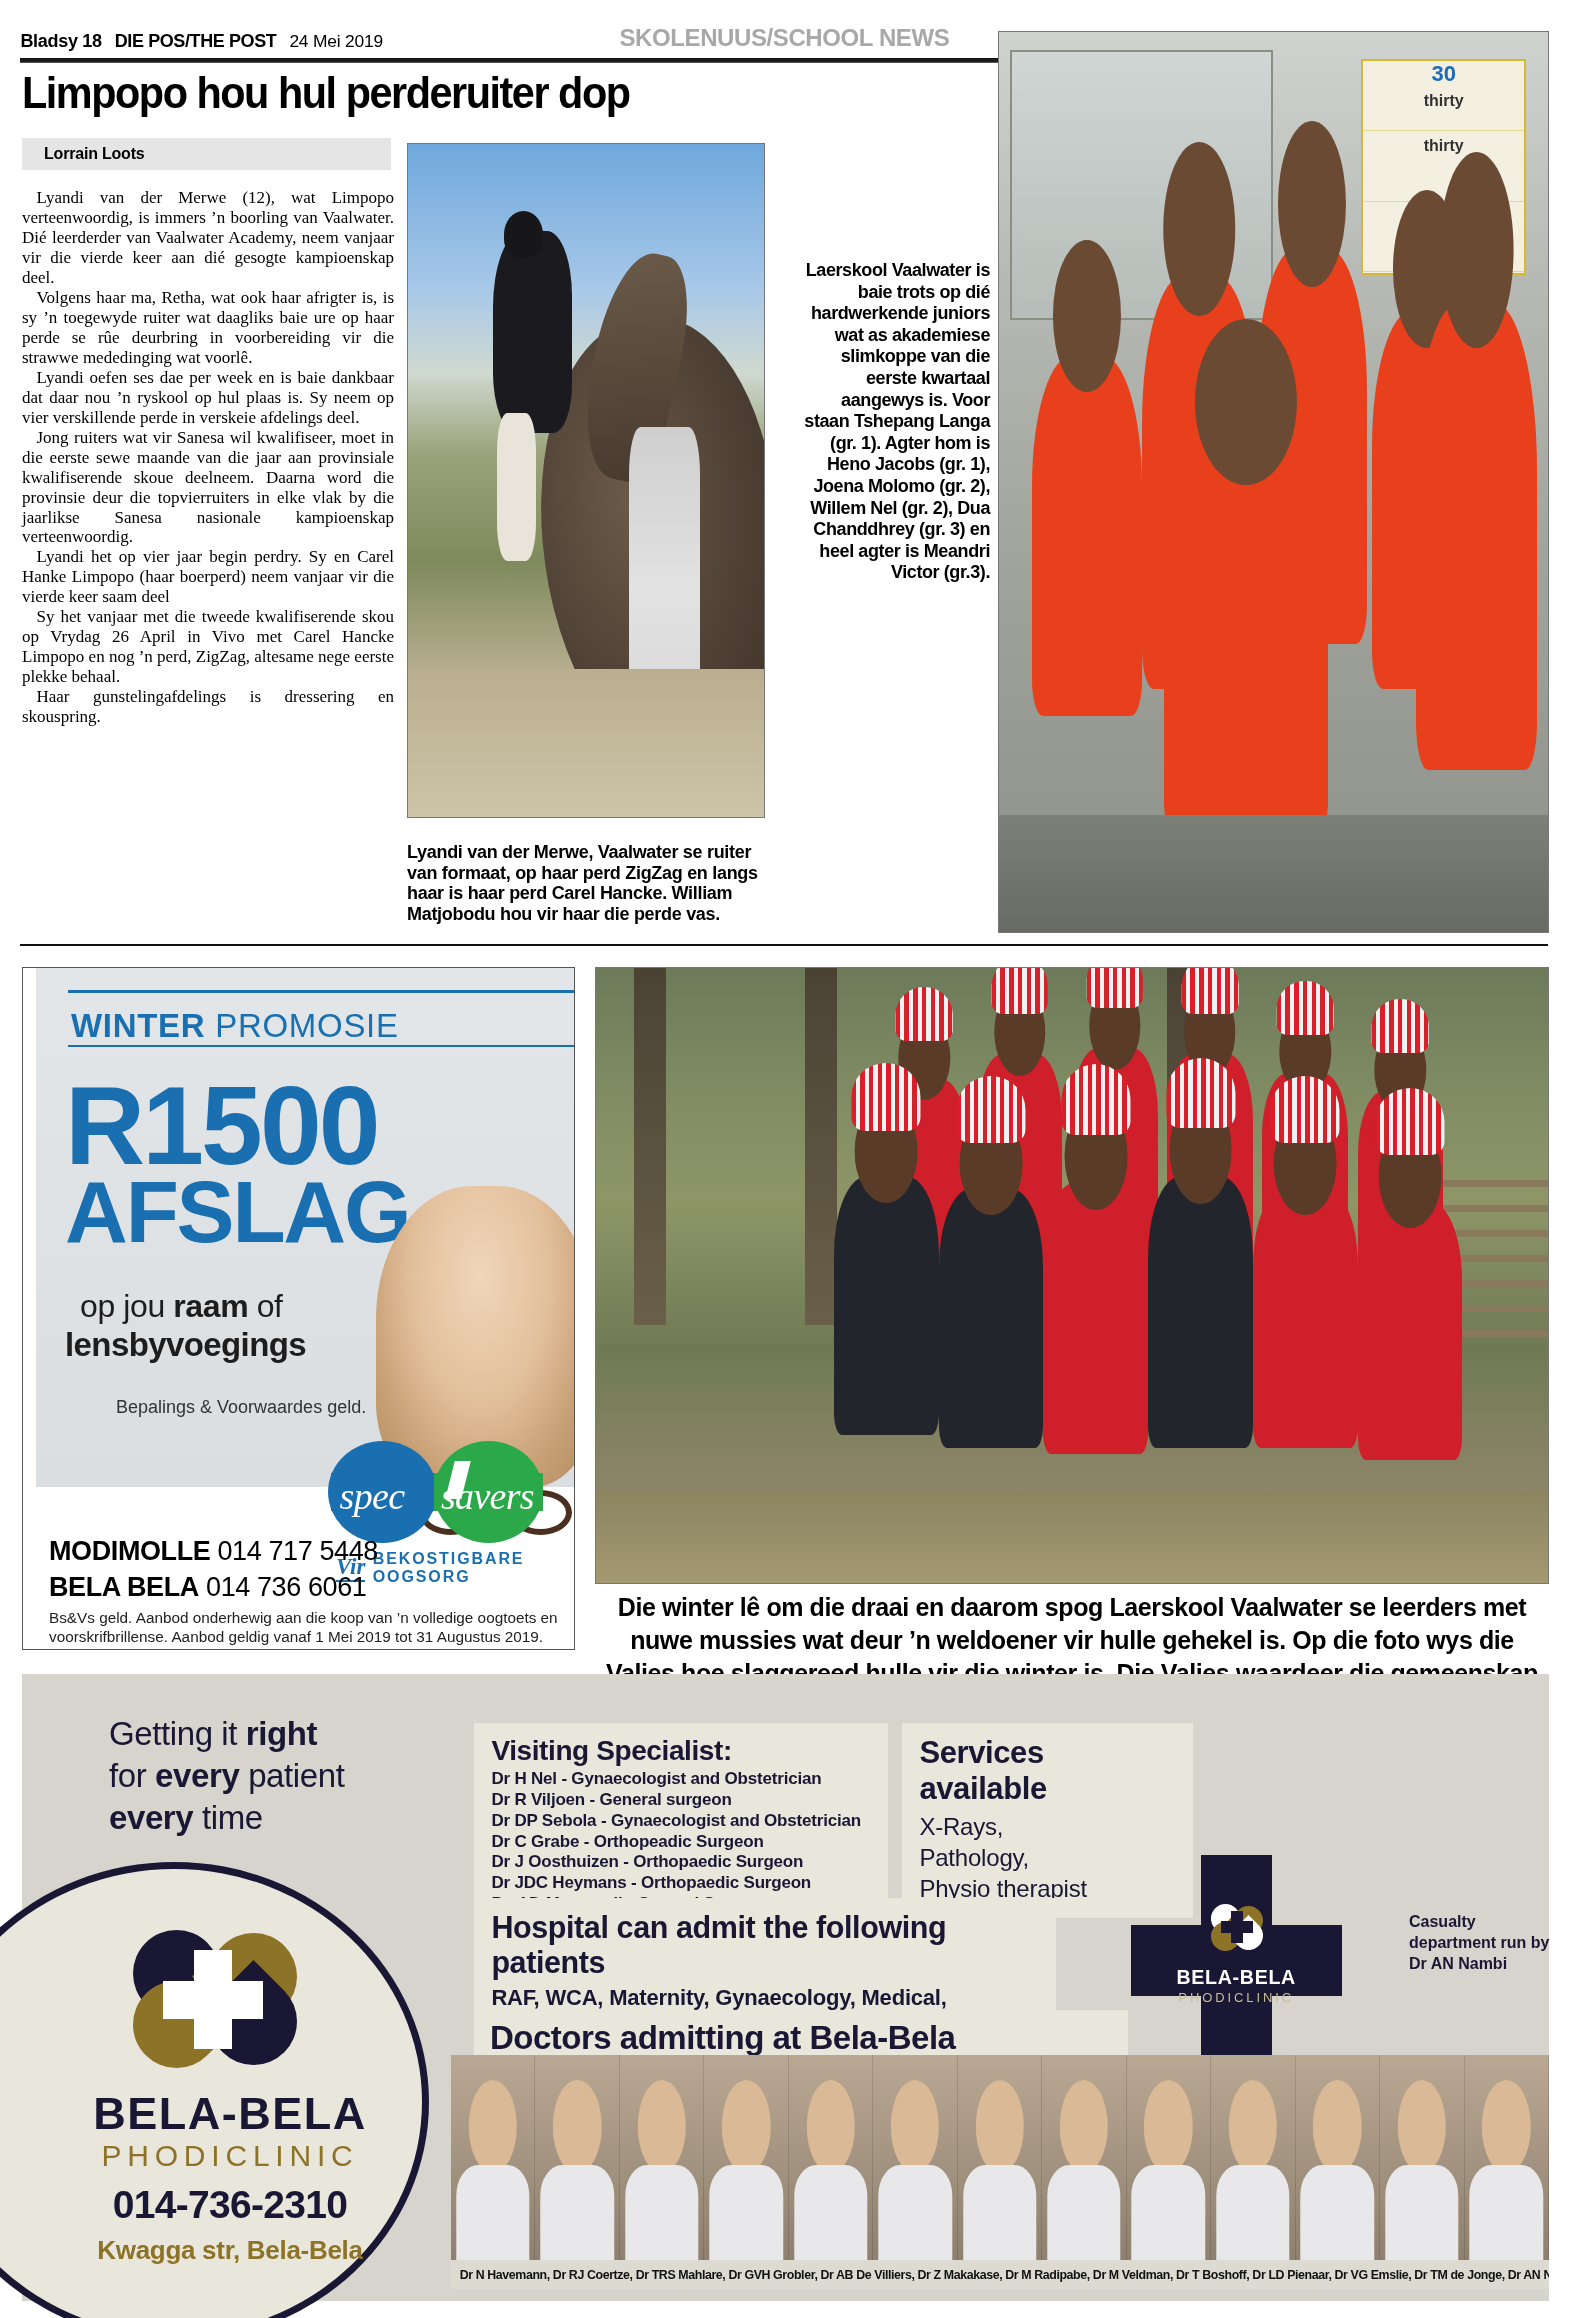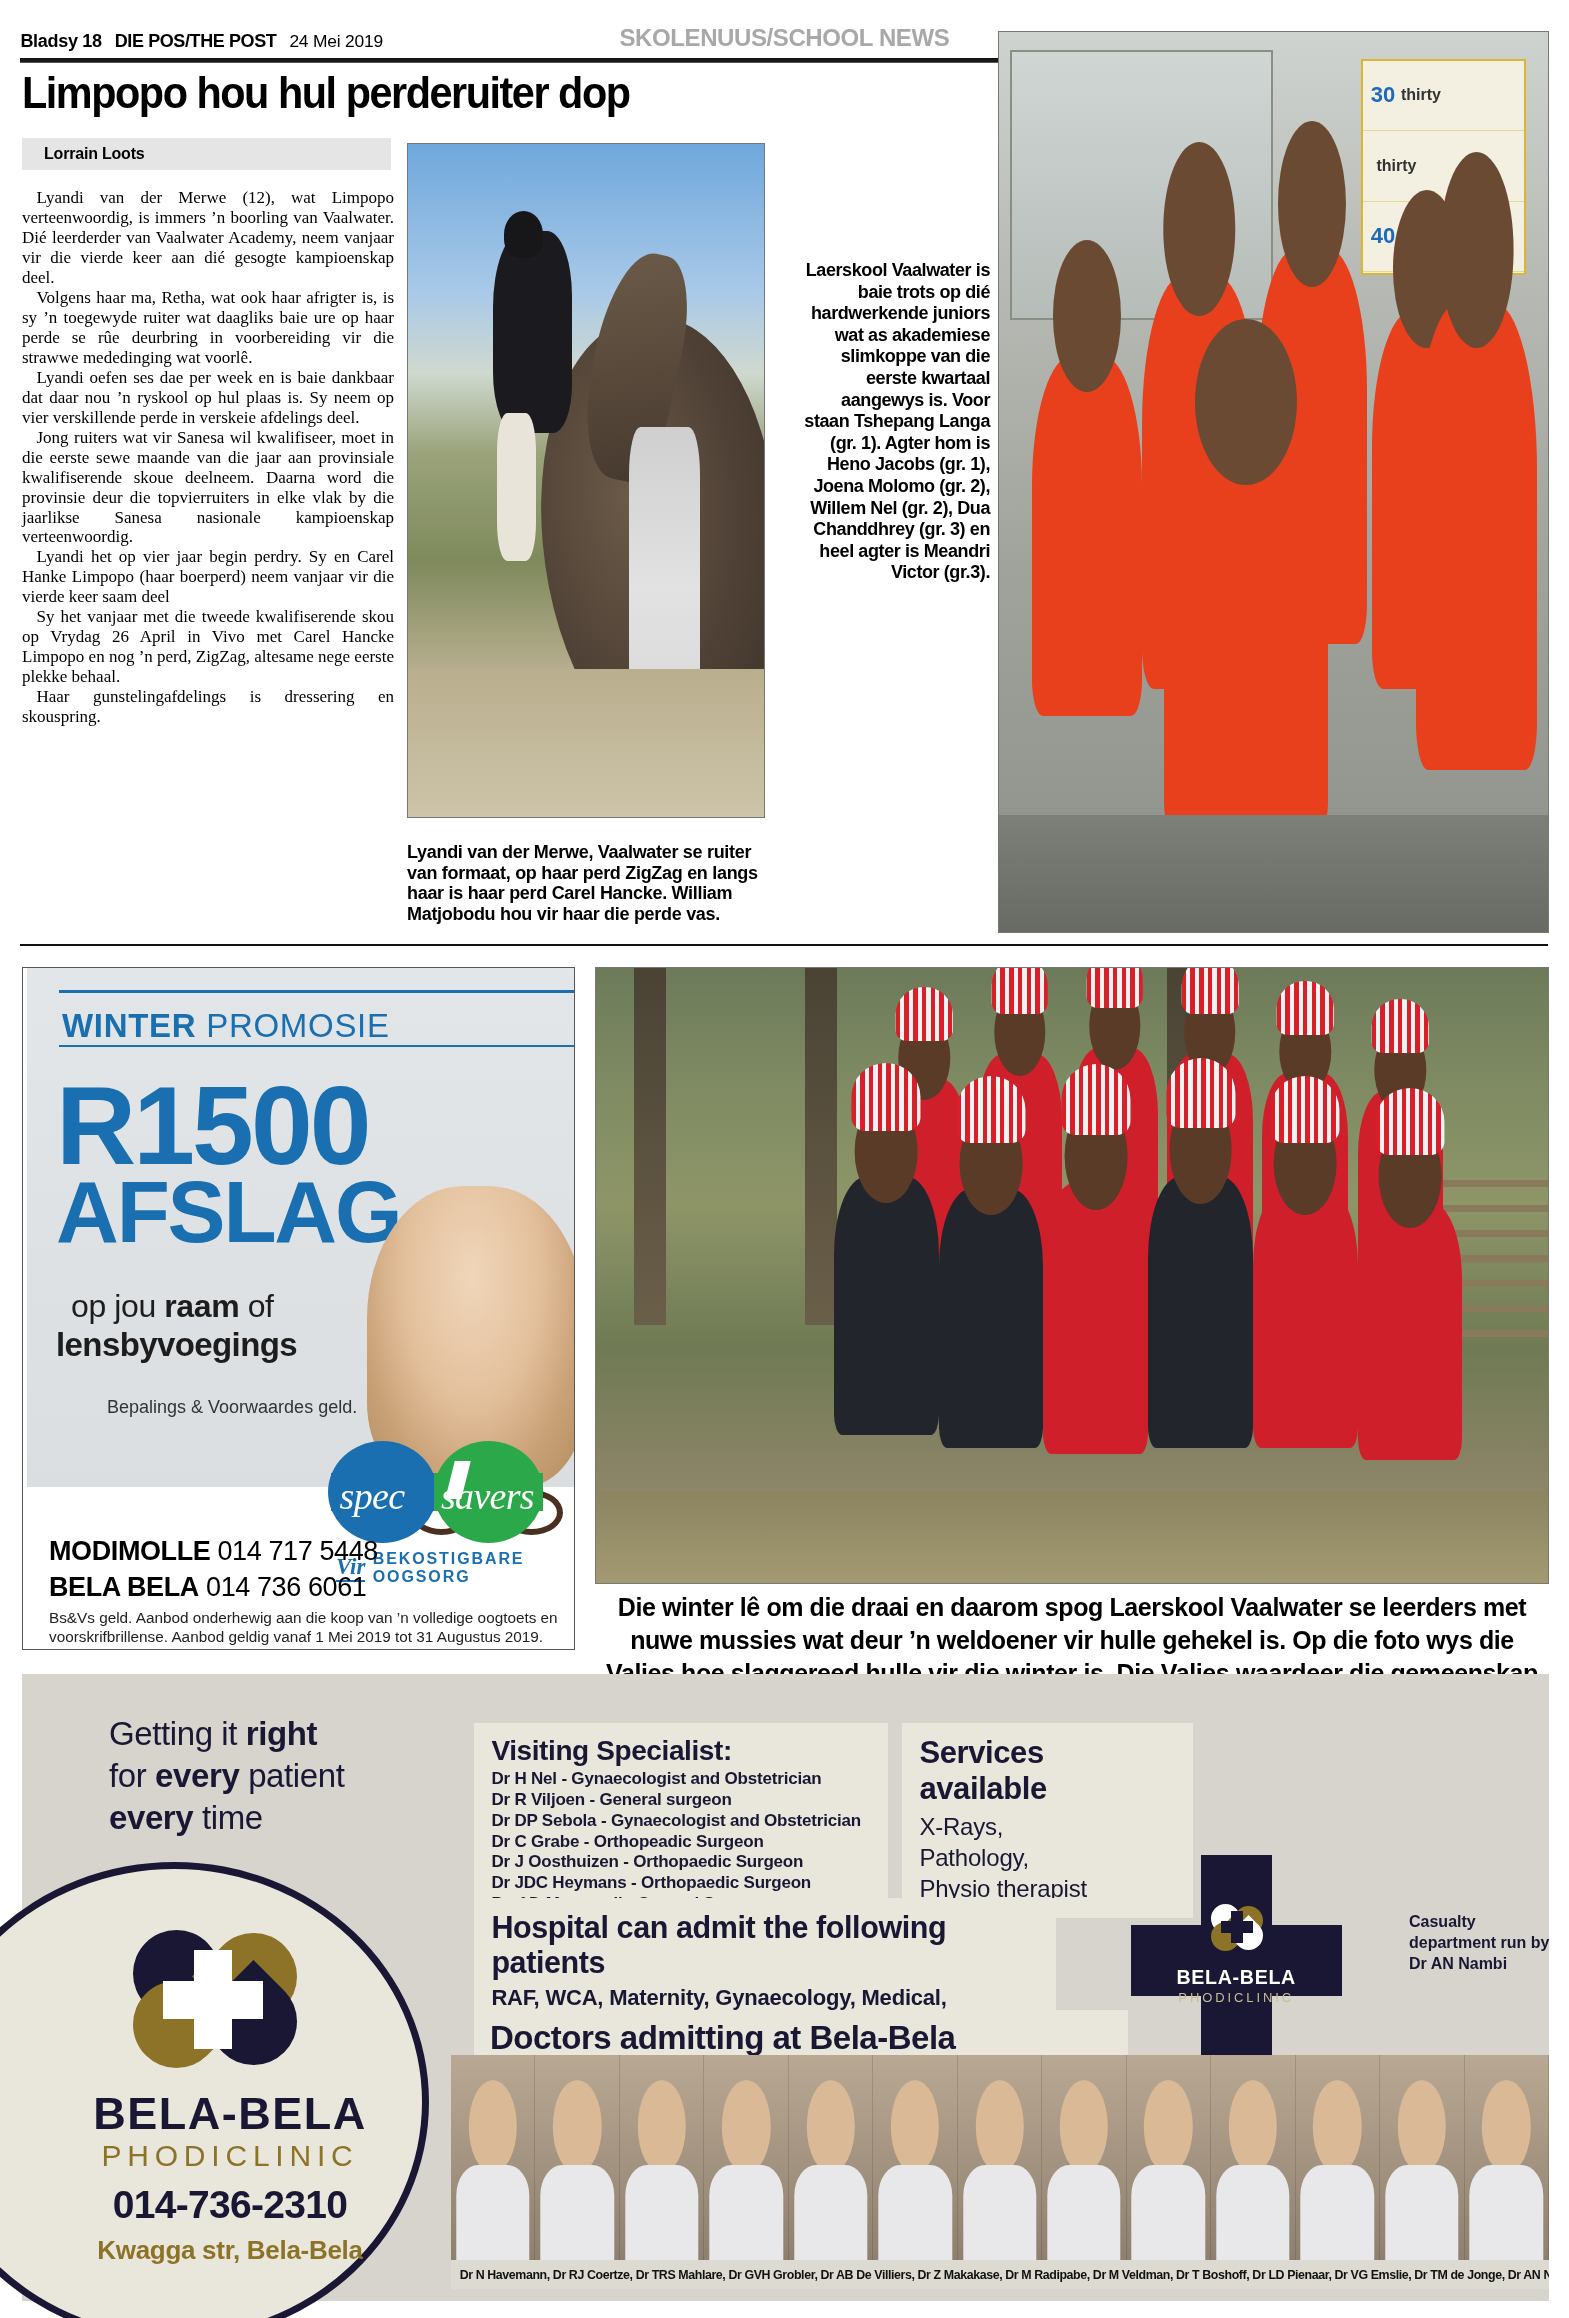--- a/index.html
+++ b/index.html
@@ -118,21 +118,21 @@
     position:absolute; left:998px; top:30.5px; width:551px; height:902px;
     overflow:hidden; border:0.7px solid #777;
     background:linear-gradient(#cfd3d0 0%, #b9bcb6 25%, #9fa39b 60%, #8d9088 100%);
   }
   .pc-chart {
     position:absolute; right:4%; top:3%; width:30%; height:24%;
     background:#f3f0e2; border:2.2px solid #d8b733;
   }
   .pc-chart .row {
     height:33.3%; display:flex; align-items:center; gap:5.8px; padding:0 7.3px;
-    border-bottom:1.5px solid #e6d98e; font-weight:bold; font-size:16px; color:#333;
+    border-bottom:1.5px solid #e6d98e; font-weight:bold; font-size:16px; color:#333;flex-direction:column;
   }
   .pc-chart .num { color:#1d6bb8; font-size:22px; }
   .pc-board {
     position:absolute; left:2%; top:2%; width:48%; height:30%;
     background:linear-gradient(#cfd6d4,#b6bcb8);
     border:2.9px solid #8a8f86;
   }
   .pc-kid {
     position:absolute; background:#e8401c; border-radius:36% 36% 10% 10%;
   }
@@ -149,21 +149,21 @@
   .rule-mid {
     position:absolute; left:20.4px; top:944px; width:1528px; height:2.2px; background:#111;
   }
 
   
   .ad-specsavers {
     position:absolute; left:22px; top:967px; width:553px; height:683px;
     border:1.5px solid #555; background:#fff; overflow:hidden;
   }
   .ss-top {
-    position:absolute; left:4px; top:0; width:100%; height:519px;
+    position:absolute; left:13px; top:0; width:100%; height:519px;
     background:linear-gradient(#e3e6e8, #dadee1);
   }
   .ss-rule { height:2.9px; background:#1a6fb0; margin:0 32px; }
   .ss-rule.thin { height:2.2px; }
   .ss-winter {
     position:absolute; left:35px; top:39px; width:378px;
     font-size:33px; letter-spacing:0.7px; color:#1a6fb0; white-space:nowrap;
   }
   .ss-winter b { font-weight:bold; }
   .ss-winter span { font-weight:300; }

